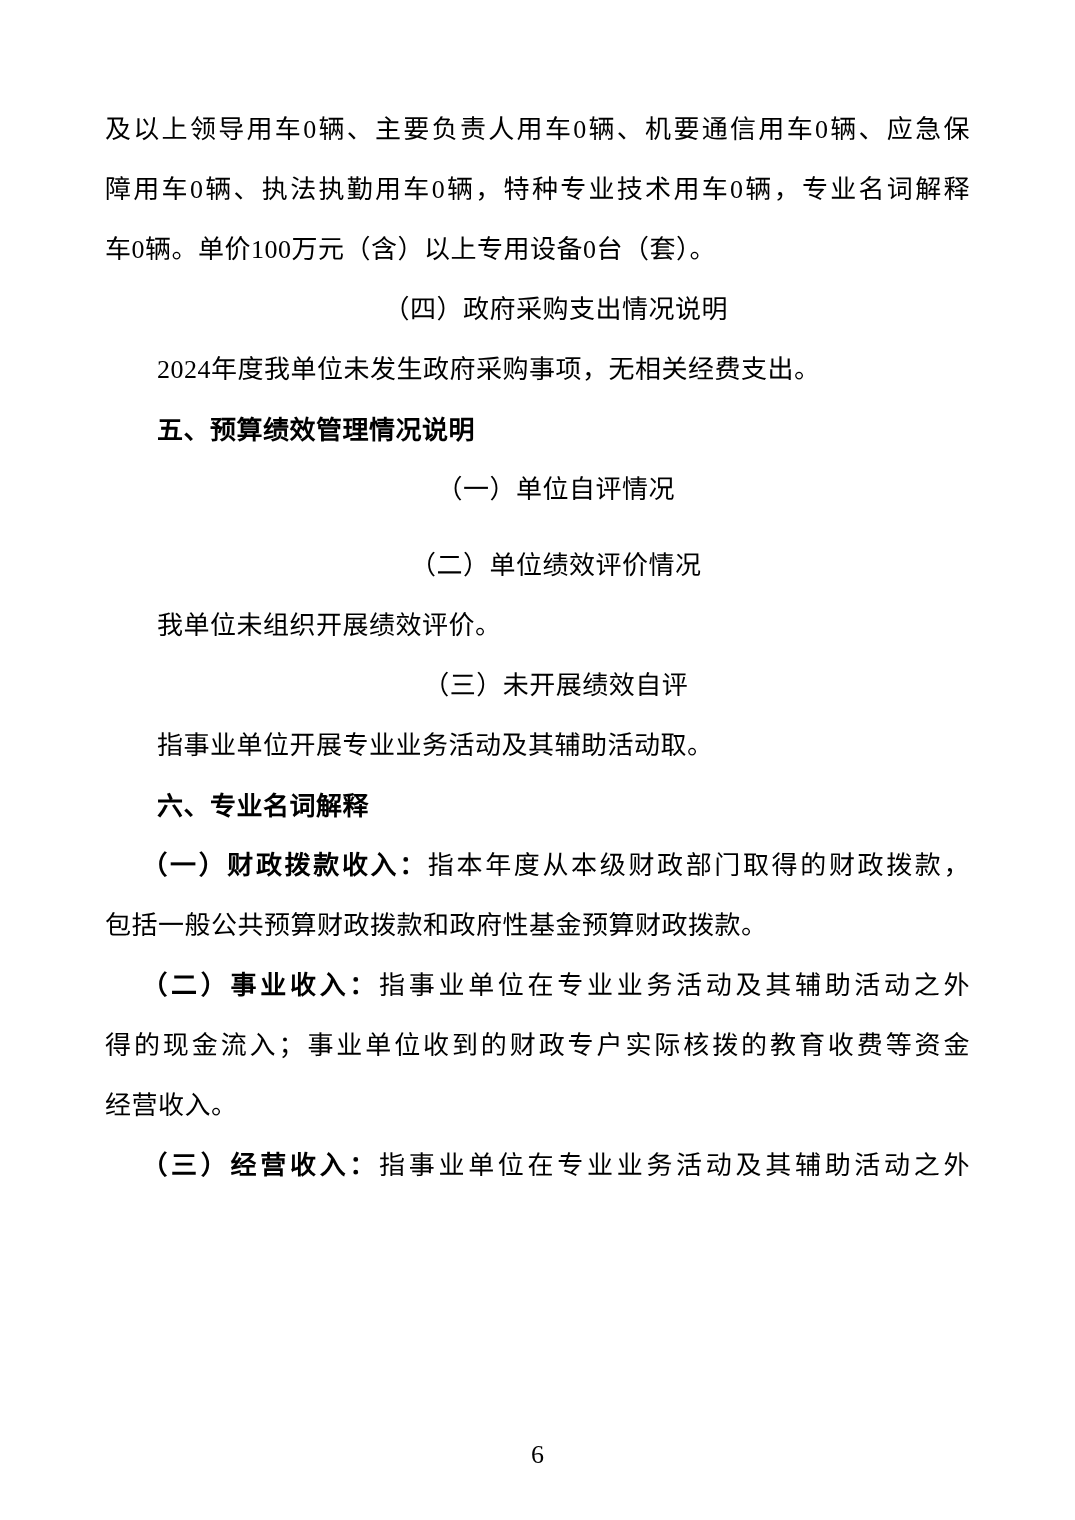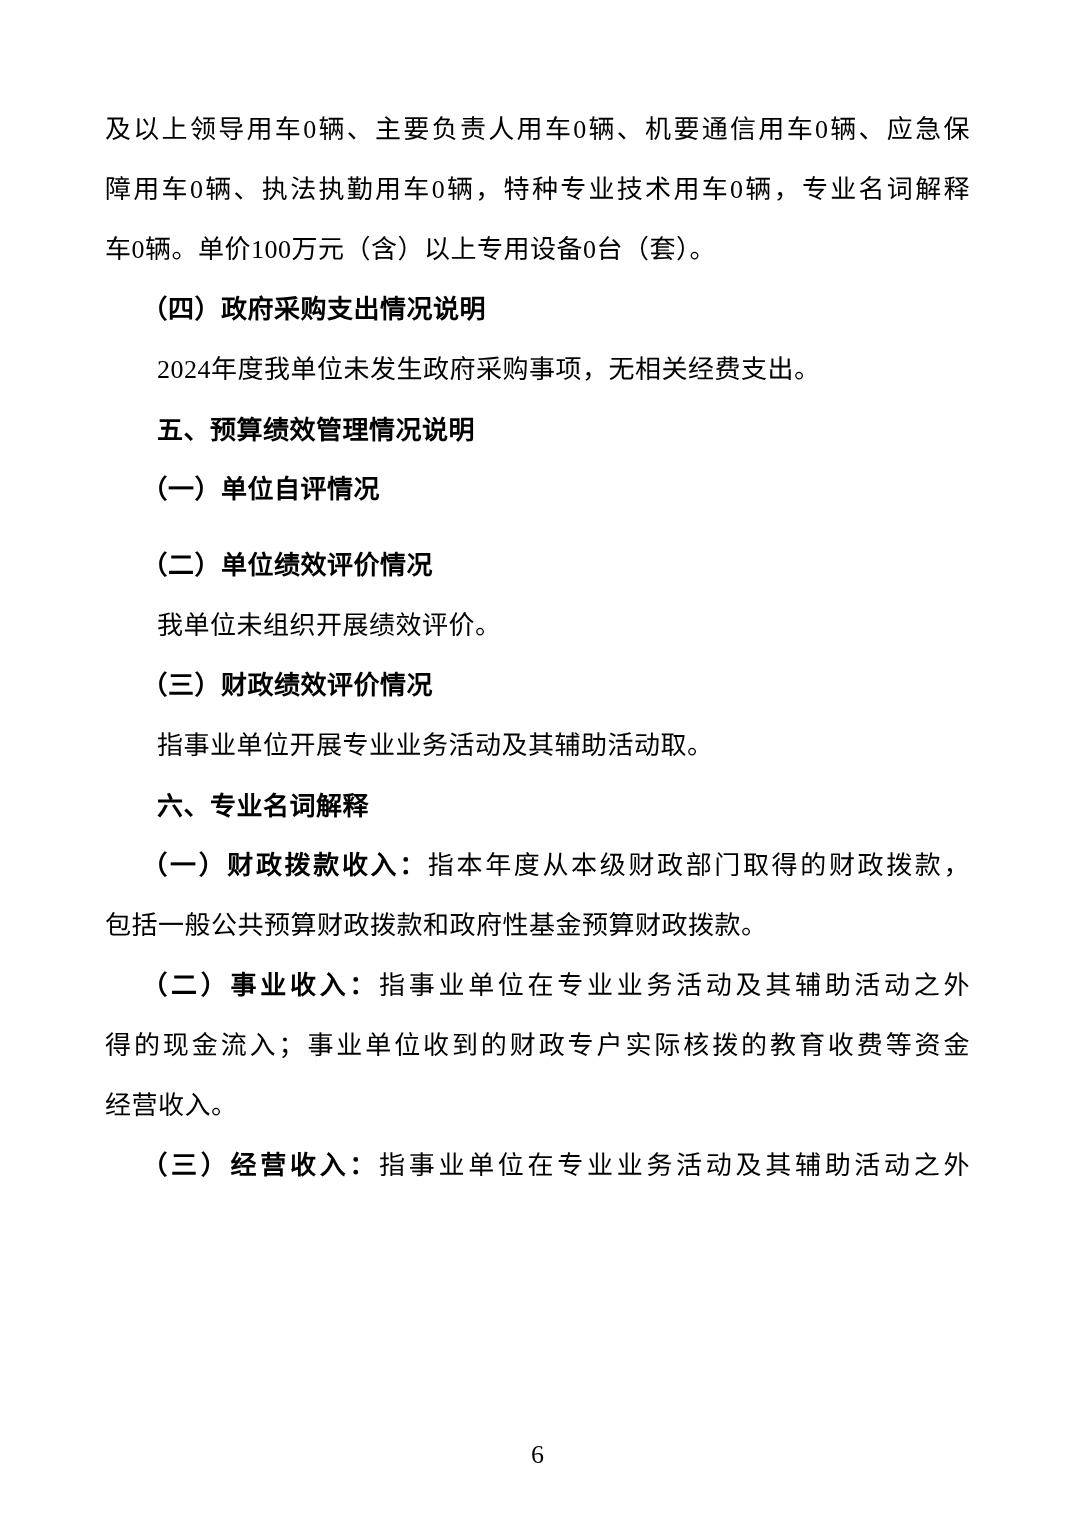--- a/index.html
+++ b/index.html
@@ -33,21 +33,22 @@
     text-align: justify;
     text-align-last: justify;
     text-justify: inter-character;
   }
   
   .indent2 { text-indent: 2em; }
   
   .indentp { text-indent: 1.4em; }
   
   .h-kai {
-    font-weight: bold;
+    font-weight: normal;
+    text-align: center;
   }
   
   .h-hei {
     font-family: "Liberation Sans", "DejaVu Sans", sans-serif;
     font-weight: bold;
   }
   
   .gap-top { margin-top: 16px; }
   .lead { font-weight: bold; }
   .page-number {
@@ -78,21 +79,21 @@
 
   <div class="line h-hei indent2">五、预算绩效管理情况说明</div>
 
   <div class="line h-kai indentp">（一）单位自评情况</div>
 
 
   <div class="line h-kai indentp gap-top">（二）单位绩效评价情况</div>
 
   <div class="line indent2">我单位未组织开展绩效评价。</div>
 
-  <div class="line h-kai indentp">（三）财政绩效评价情况</div>
+  <div class="line h-kai indentp">（三）未开展绩效自评</div>
 
   <div class="line indent2">指事业单位开展专业业务活动及其辅助活动取。</div>
 
   <div class="line h-hei indent2">六、专业名词解释</div>
 
   <div class="line justify indentp">
     <span class="lead">（一）财政拨款收入：</span><span>指本年度从本级财政部门取得的财政拨款，</span>
   </div>
 
   <div class="line">包括一般公共预算财政拨款和政府性基金预算财政拨款。</div>

